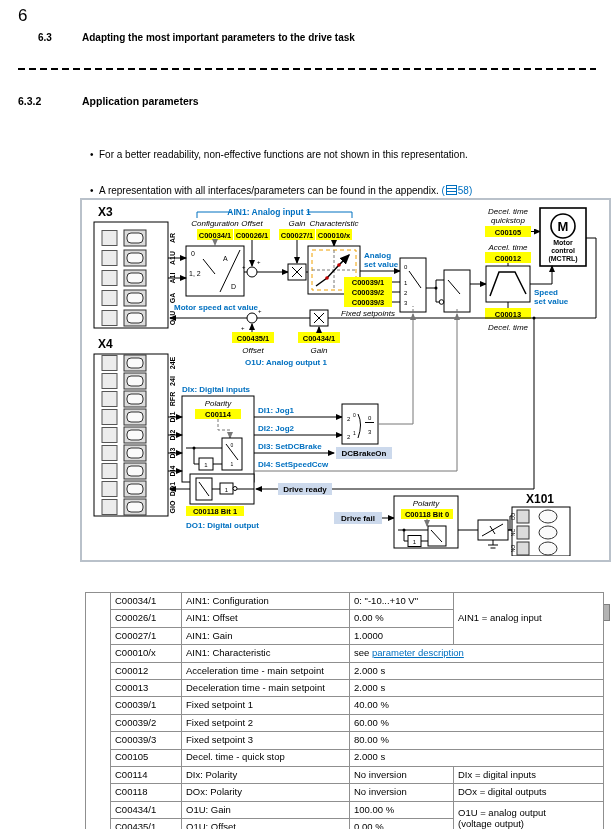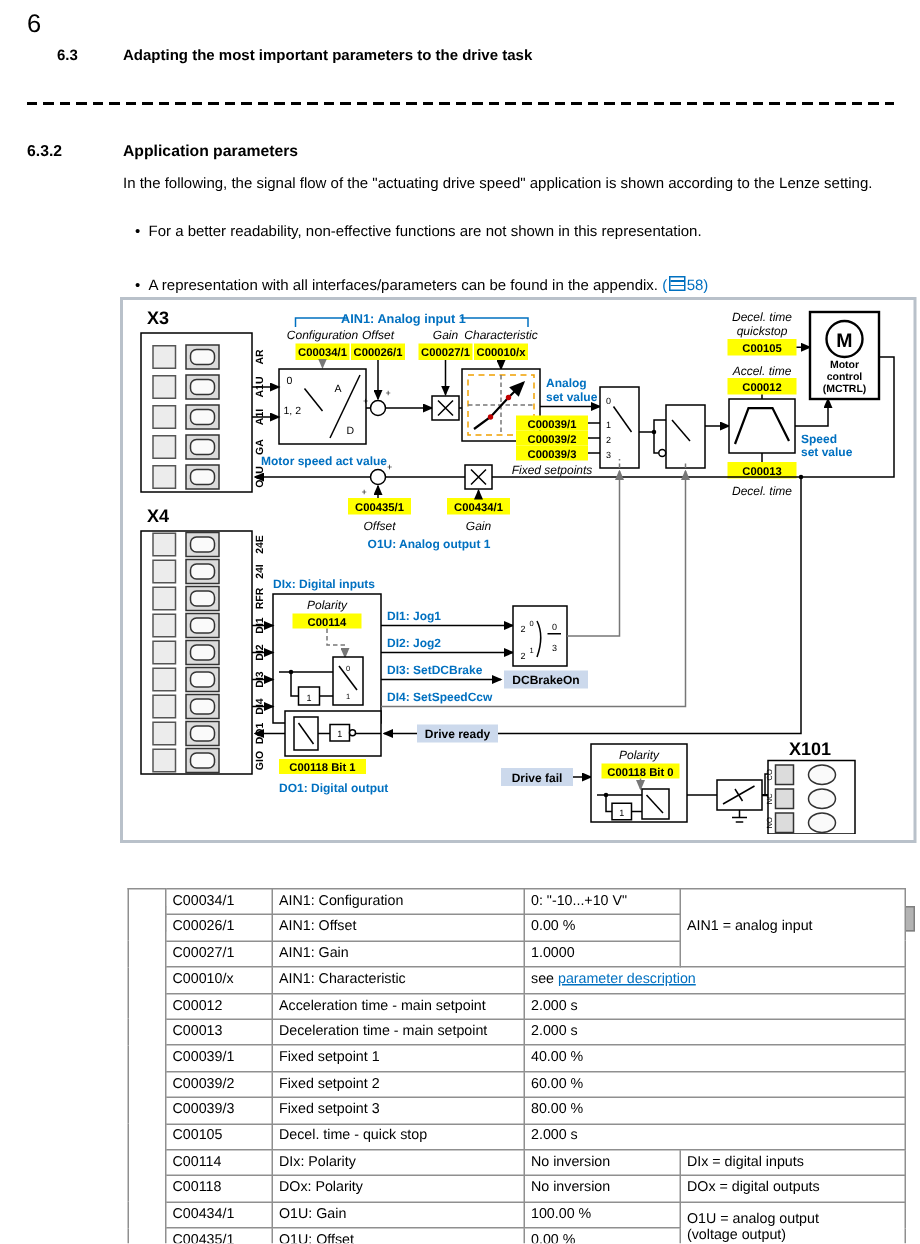--- a/index.html
+++ b/index.html
@@ -68,21 +68,20 @@
 
 <div class="page">
 
   <div class="abs chapnum">6</div>
   <div class="abs secnum">6.3</div>
   <div class="abs sectitle">Adapting the most important parameters to the drive task</div>
   <div class="abs dashrule"></div>
   <div class="abs subnum">6.3.2</div>
   <div class="abs subtitle">Application parameters</div>
 
-  <div class="abs intro">In the following, the signal flow of the "actuating drive speed" application is shown according to the Lenze setting.</div>
   <div class="abs bullet" style="top:148px;"><span class="dot">•</span><span>For a better readability, non-effective functions are not shown in this representation.</span></div>
   <div class="abs bullet" style="top:184px;"><span class="dot">•</span><span>A representation with all interfaces/parameters can be found in the appendix.</span>
     <span class="blink"><span>(</span><span class="pgicon"></span><span>58)</span></span>
   </div>
 
   <div class="abs diagbox">
   <svg width="527" height="356" viewBox="0 0 527 356">
     <defs>
       <marker id="ar" markerWidth="7" markerHeight="6" refX="6" refY="3" orient="auto">
             <path d="M0,0 L7,3 L0,6 z" fill="#000"></path>

